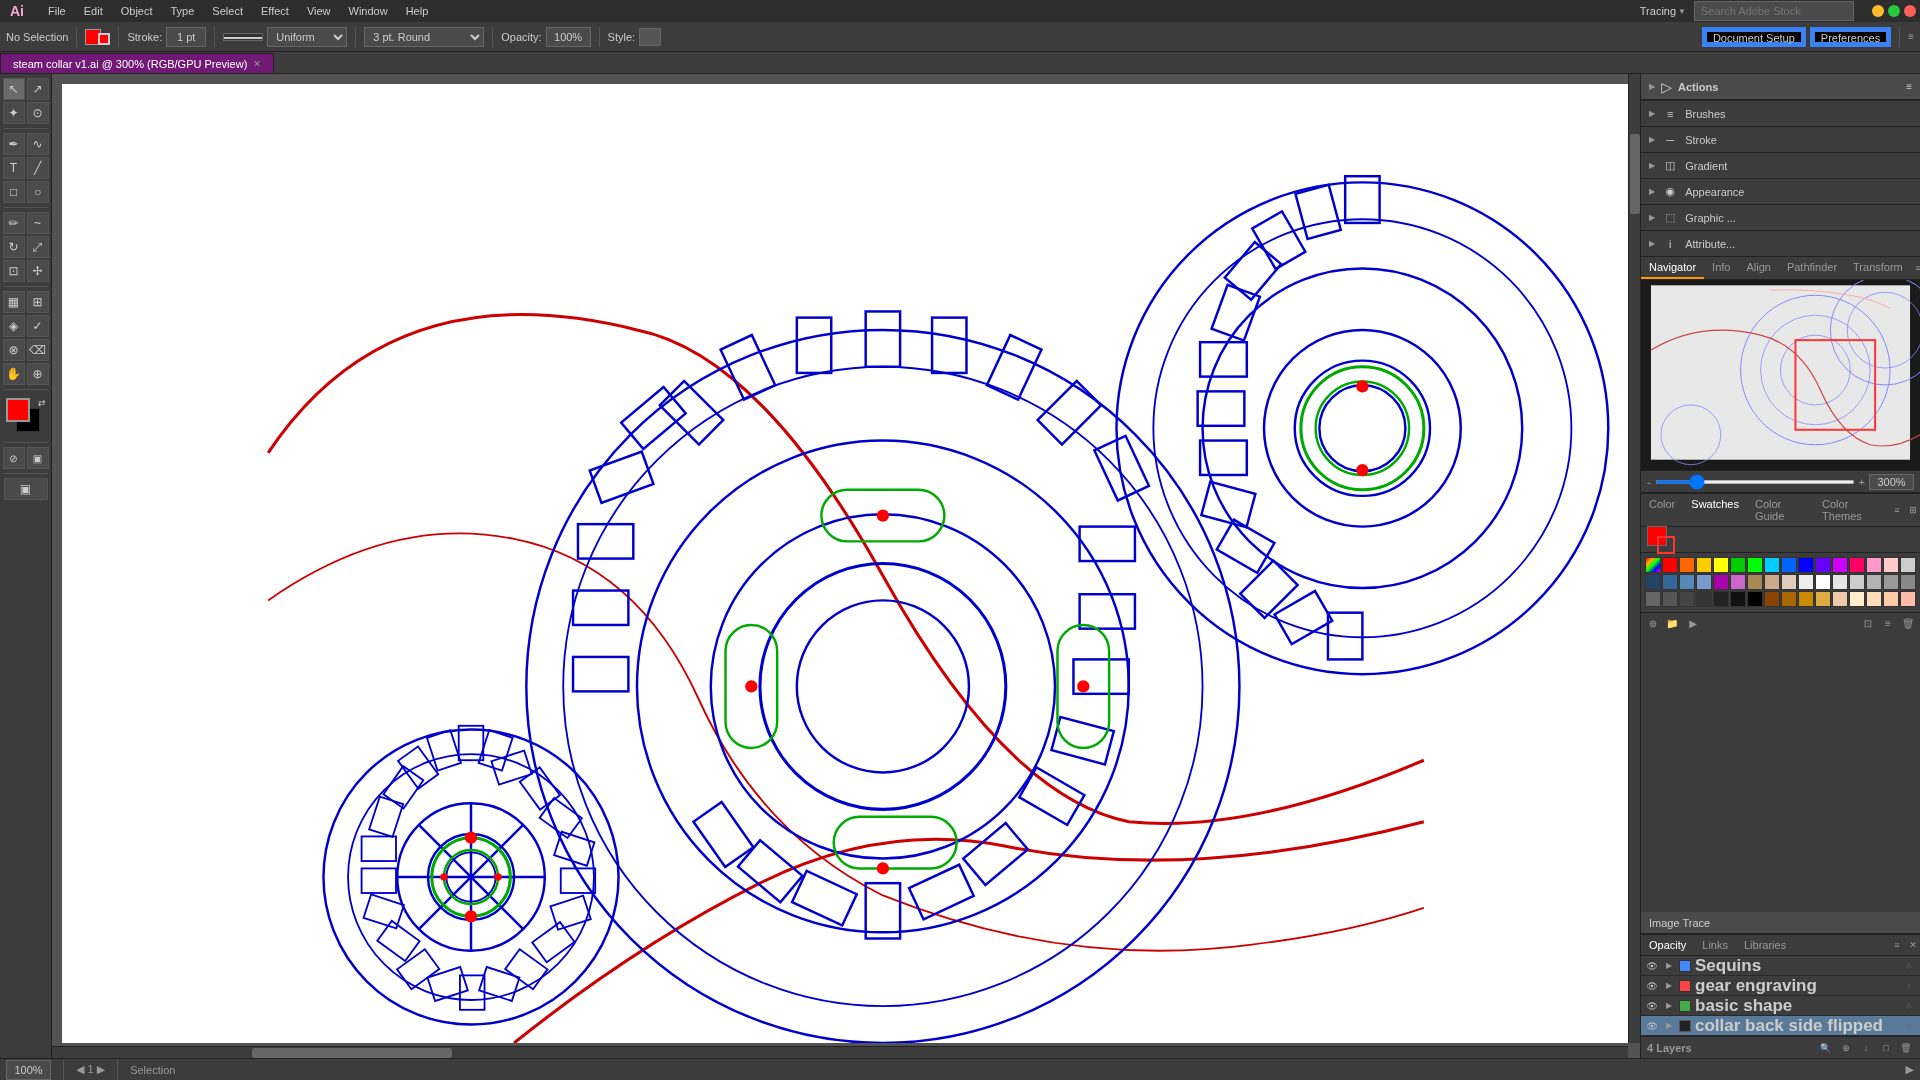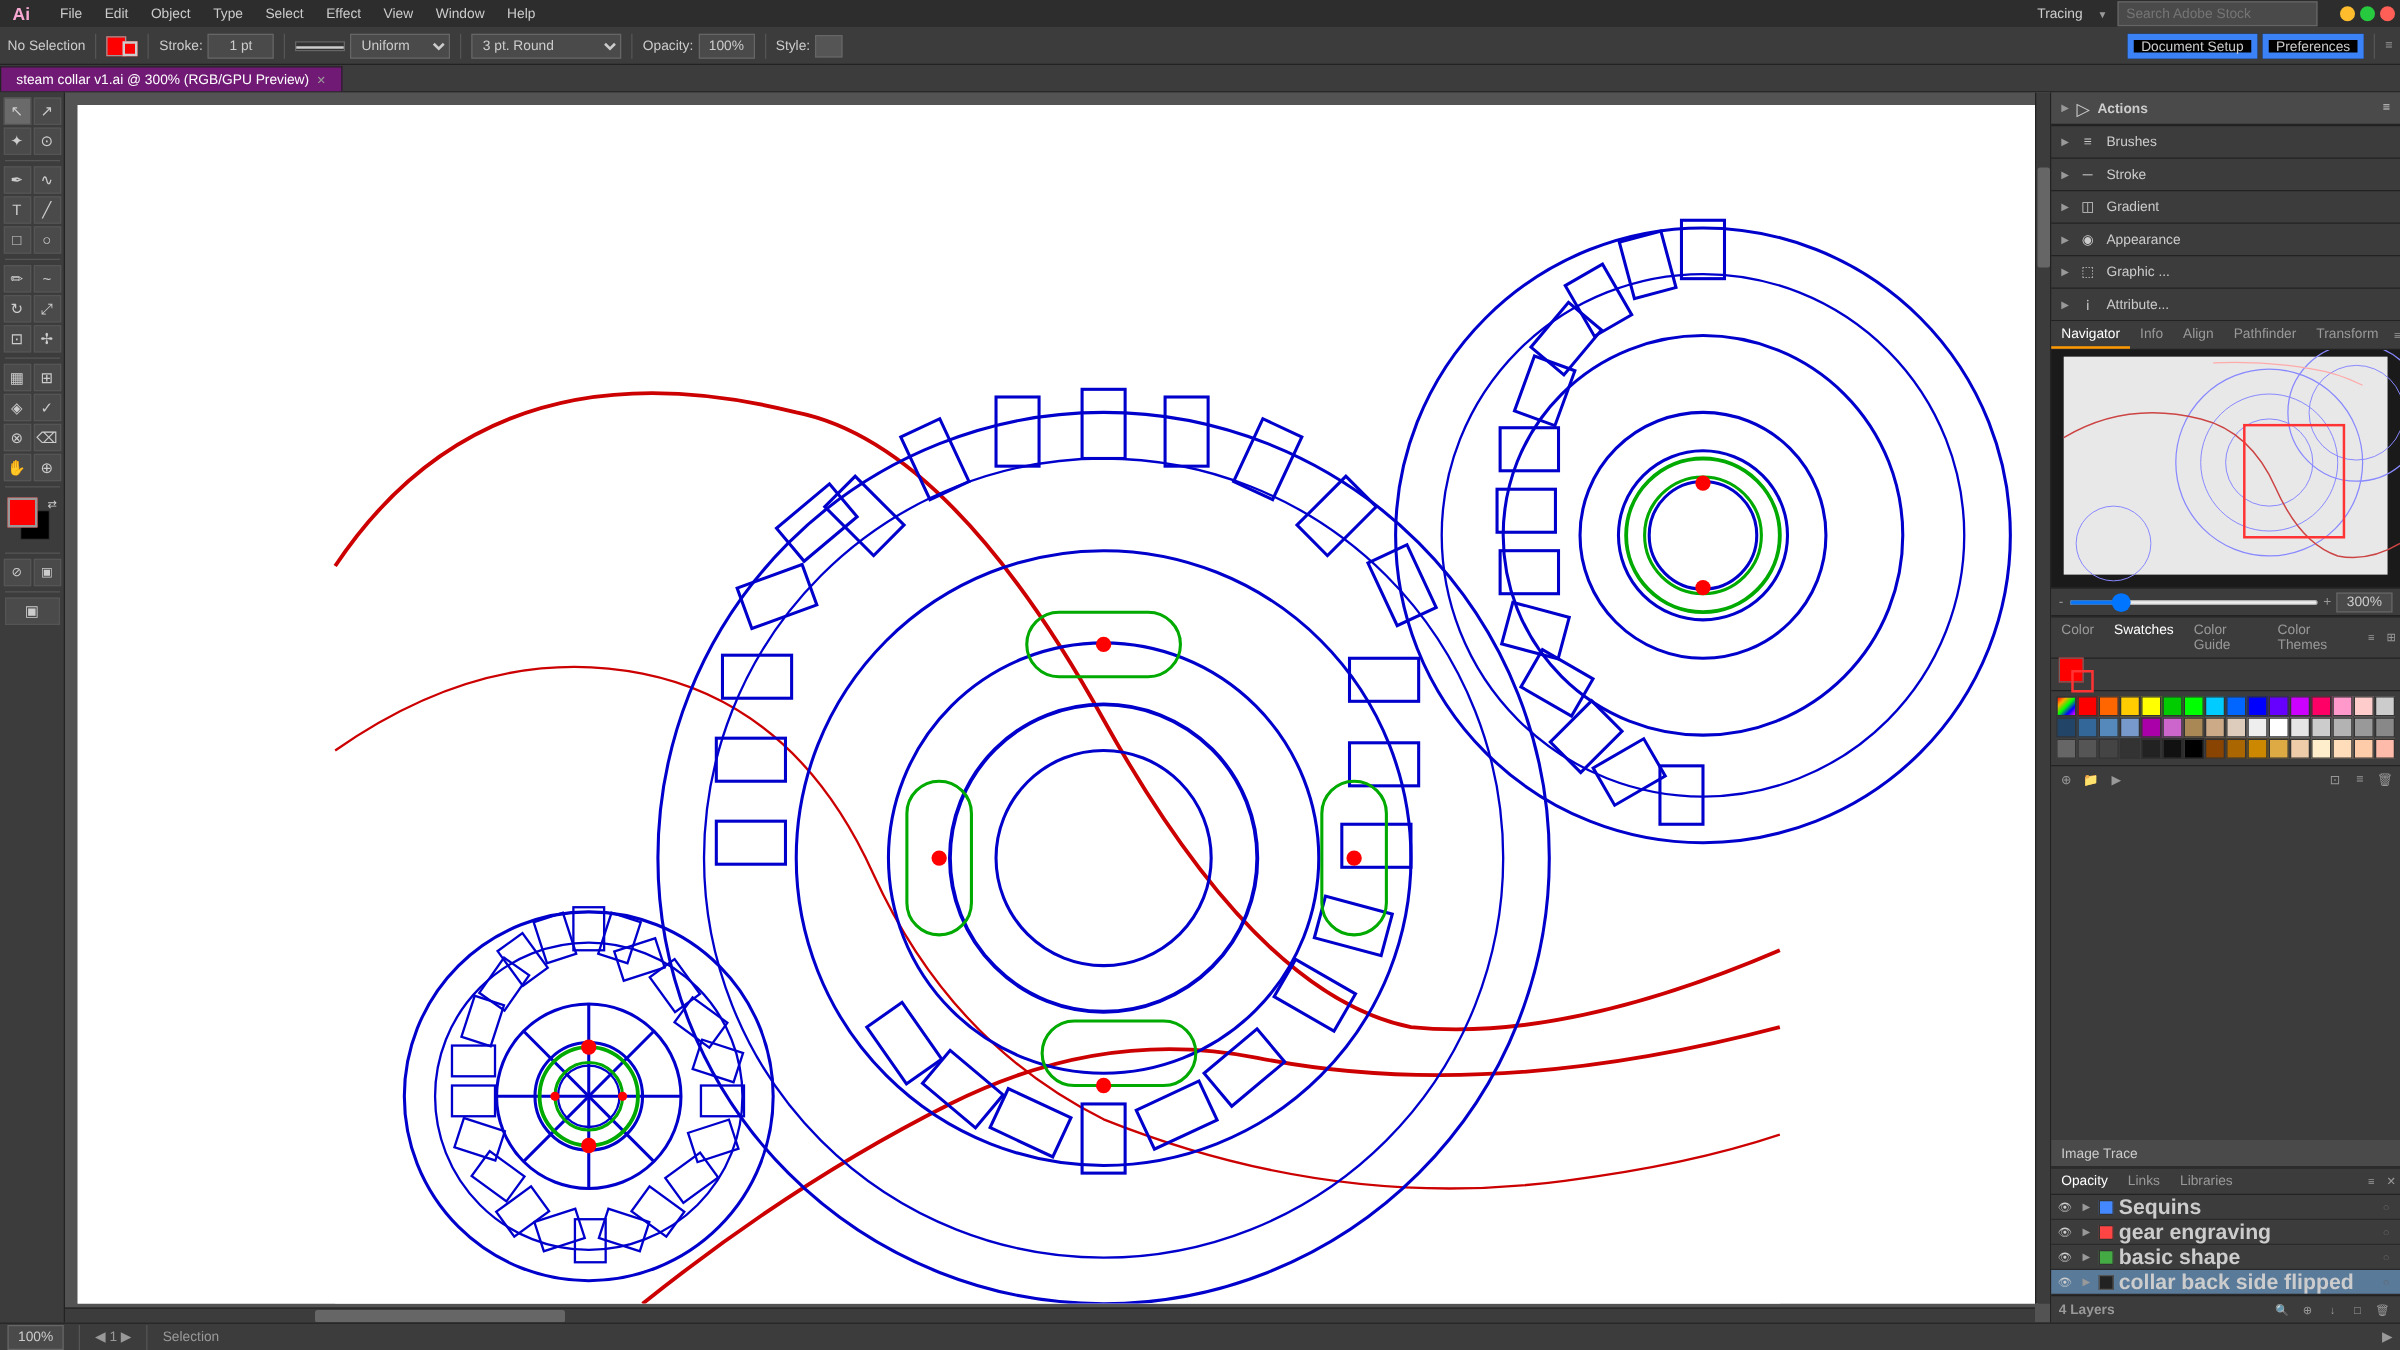--- a/index.html
+++ b/index.html
@@ -157,21 +157,21 @@
       width: 100%; height: 22px; background: #3c3c3c; display: flex; align-items: center;
       padding: 0 6px; gap: 8px; border-top: 1px solid #222; position: absolute; bottom: 0;
       left: 0;
     }
     .status-item { font-size: 11px; color: #999; }
 
     
     .scrollbar-v { width: 12px; background: #3c3c3c; border-left: 1px solid #222; position: absolute; right: 0; top: 0; bottom: 15px; }
     .scrollbar-h { height: 12px; background: #3c3c3c; border-top: 1px solid #222; position: absolute; bottom: 0; left: 0; right: 12px; }
     .scroll-thumb { background: #666; border-radius: 2px; }
-    .tracing-dropdown { display: flex; align-items: center; gap: 12px; cursor: pointer; }
+    .tracing-dropdown { display: flex; align-items: center; gap: 2px; cursor: pointer; }
     .tracing-arrow { font-size: 8px; color: #999; }
     .search-box { height: 20px; background: #4a4a4a; border: 1px solid #666; color: #ccc; font-size: 11px; width: 160px; padding: 0 6px; }
   </style>
 </head>
 <body>
 
 <div id="menu-bar">
   <span class="ai-logo">Ai</span>
   <span class="menu-item">File</span>
   <span class="menu-item">Edit</span>
@@ -201,21 +201,21 @@
   <div class="tb-item">
     <span>No Selection</span>
   </div>
   <div class="tb-separator"></div>
   <div class="tb-item">
     <div style="width:16px;height:16px;background:#ff0000;border:1px solid #999;"></div>
     <div style="width:12px;height:12px;background:#ff0000;border:2px solid #ccc;margin-left:-6px;margin-top:4px;"></div>
   </div>
   <div class="tb-separator"></div>
   <span class="tb-item">Stroke:</span>
-  <input type="text" class="tb-input" style="width: 53px;" value="1 pt">
+  <input type="text" class="tb-input" style="width: 40px;" value="1 pt">
   <div class="tb-separator"></div>
   <div class="stroke-preview">
     <div class="stroke-line"></div>
   </div>
   <select class="tb-select" style="width:80px;">
     <option>Uniform</option>
   </select>
   <div class="tb-separator"></div>
   <select class="tb-select" style="width:120px;">
     <option>3 pt. Round</option>

